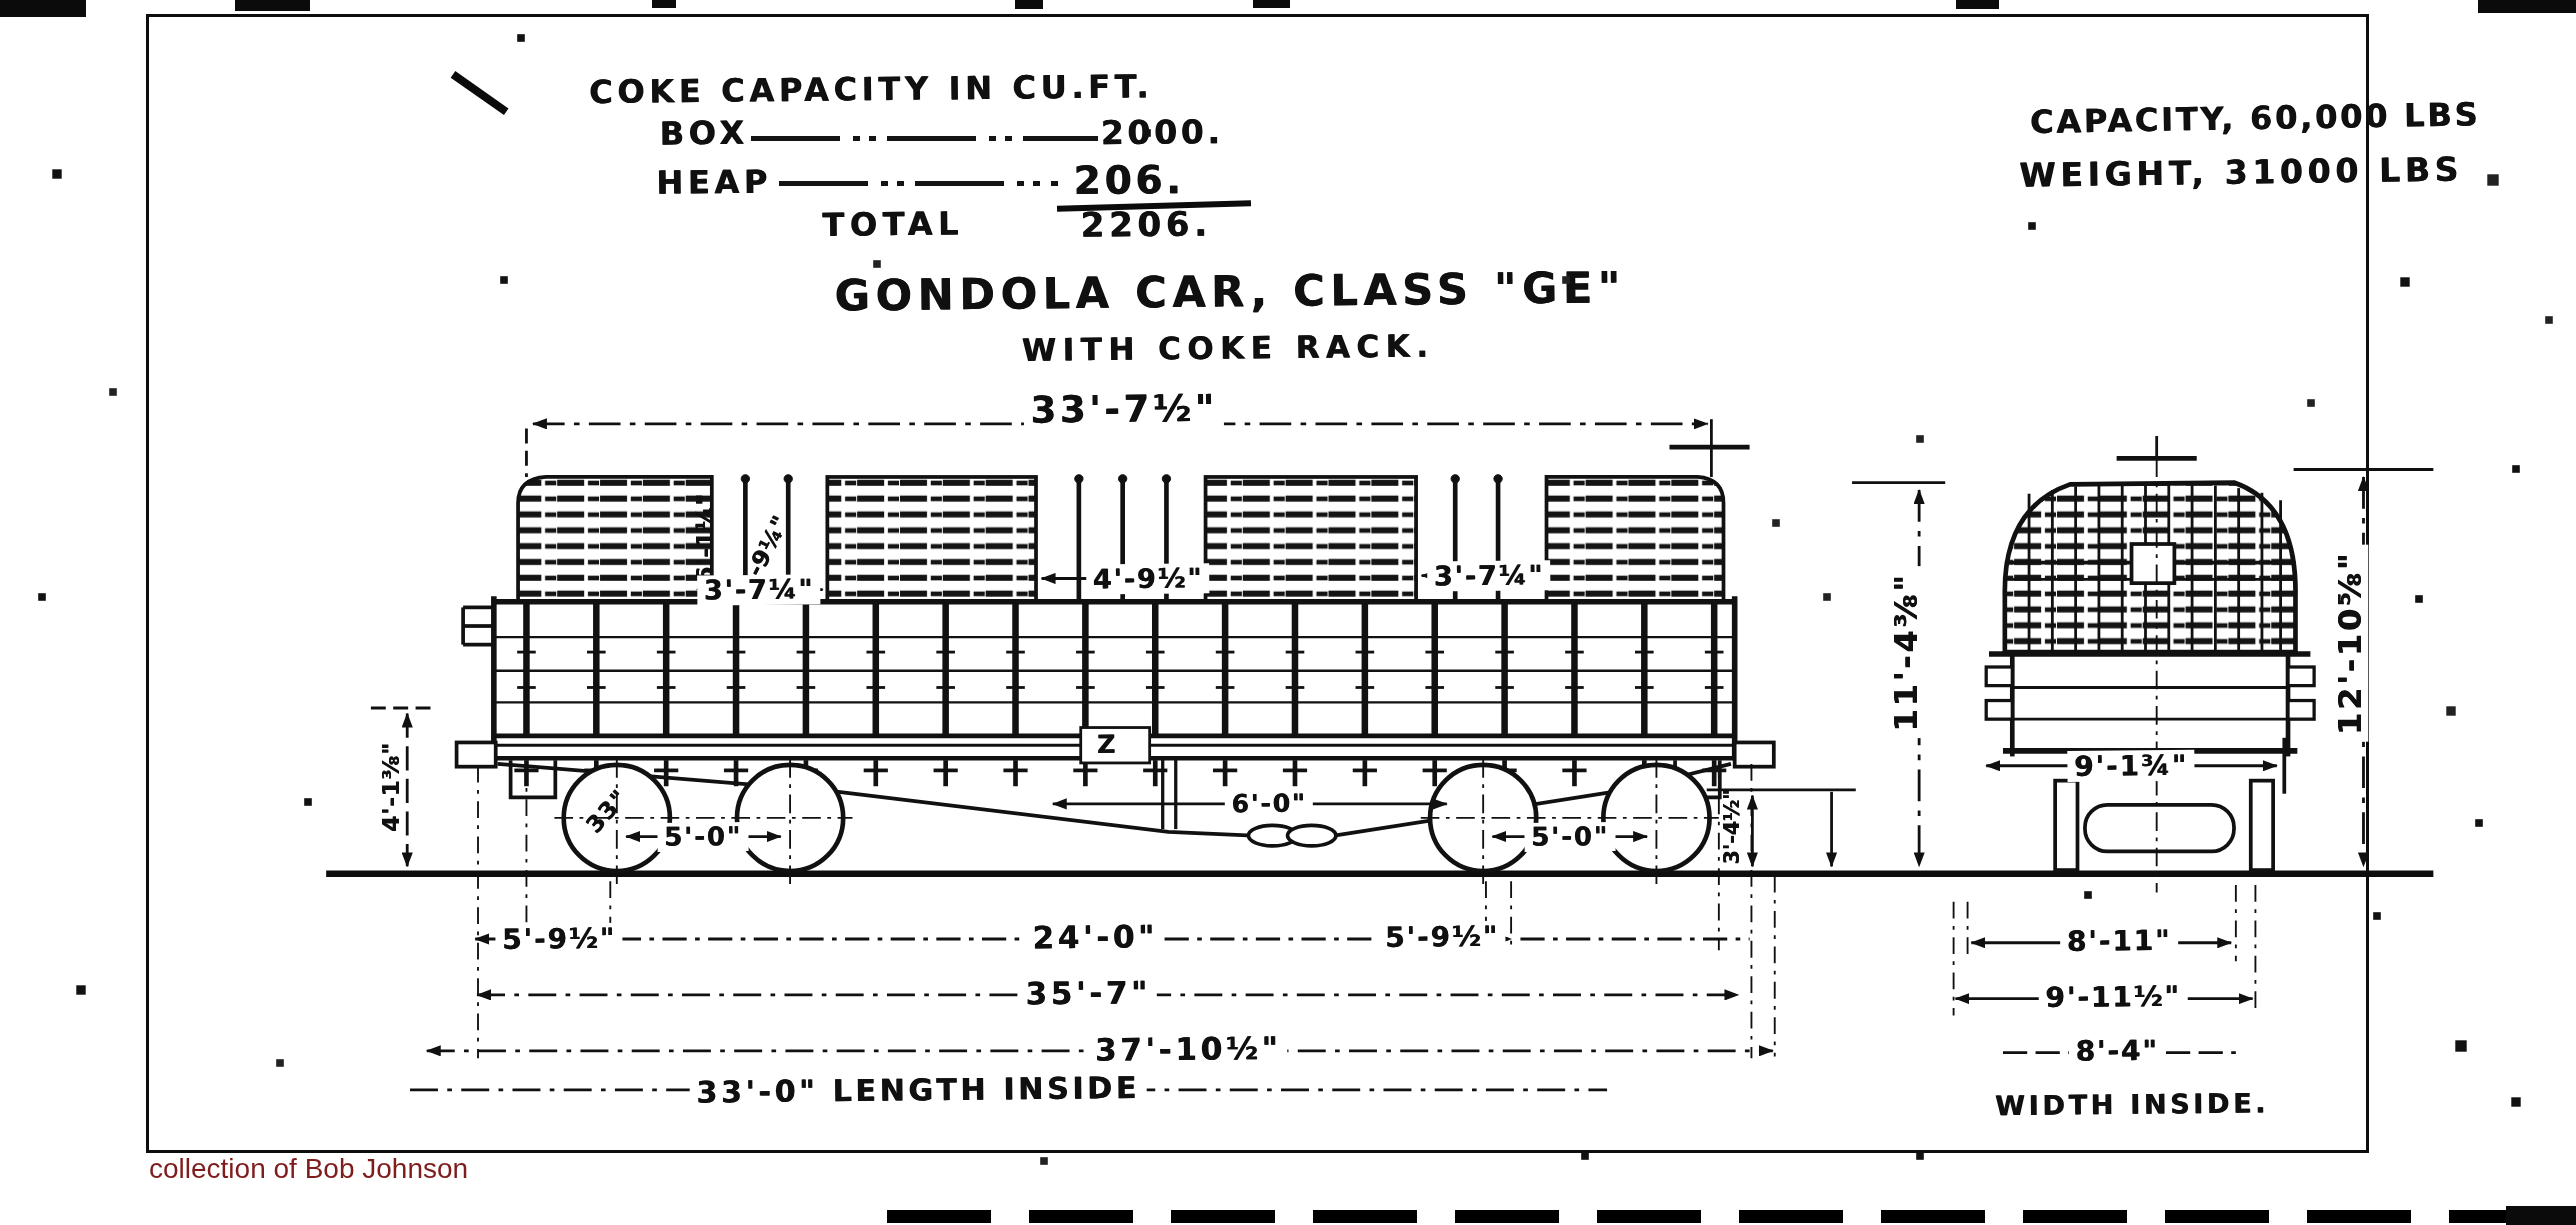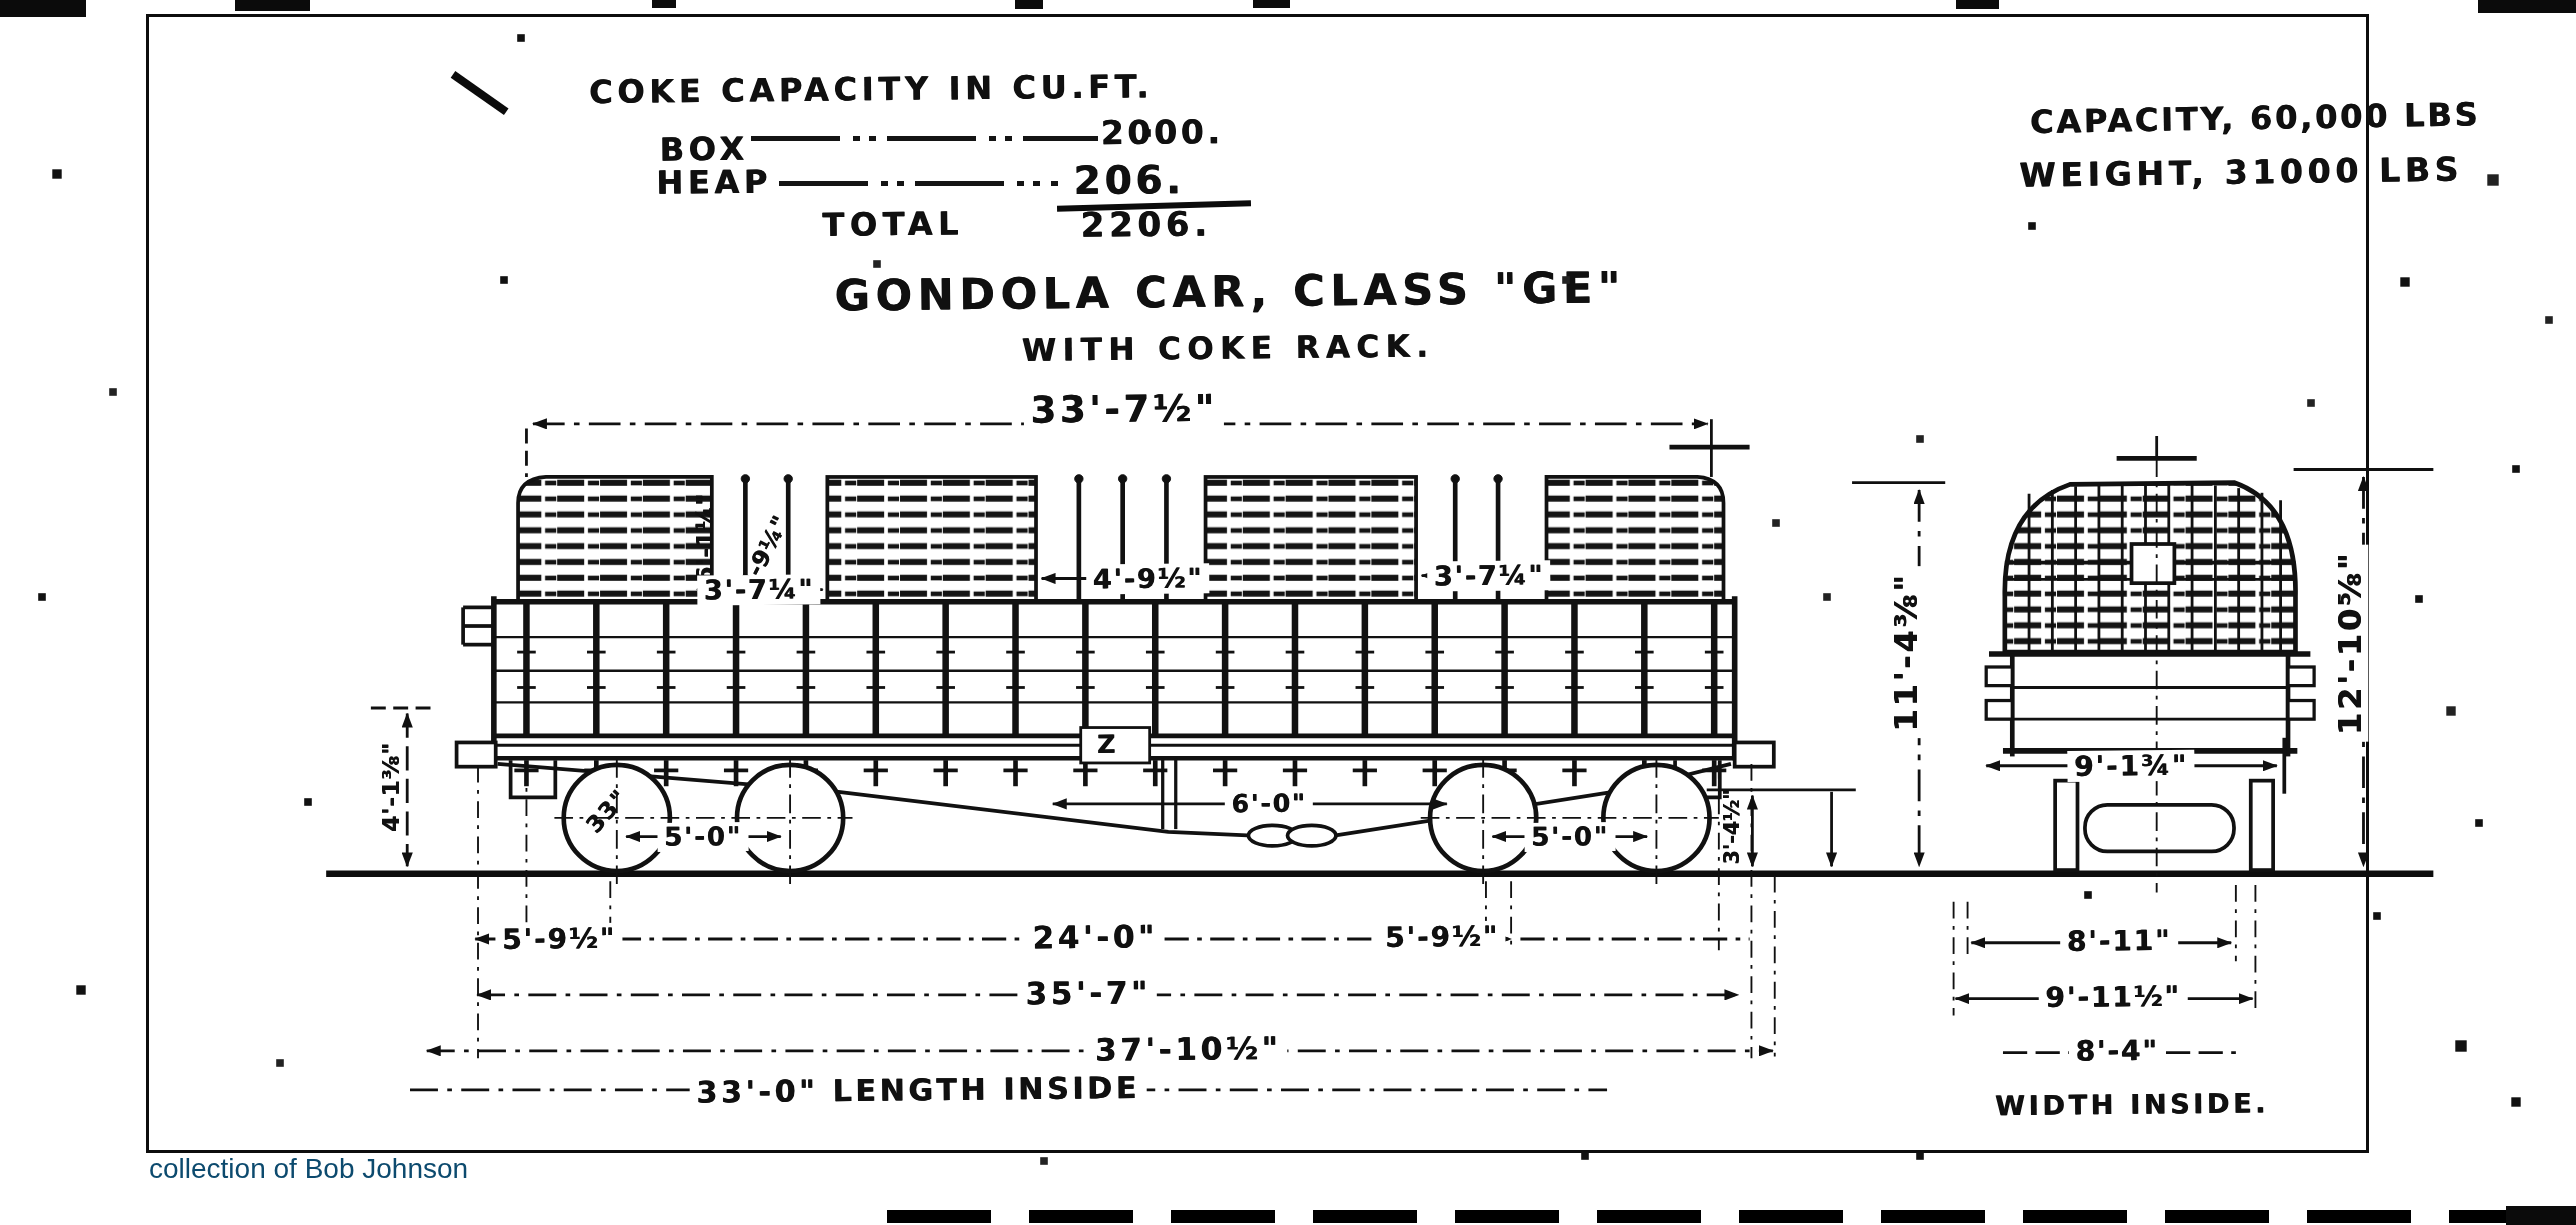--- a/index.html
+++ b/index.html
@@ -9,21 +9,21 @@
   .lbl{position:absolute;transform:translate(-50%,-50%) rotate(-0.6deg);
        font-weight:700;font-size:28px;letter-spacing:1.9px;color:#101010;
        background:#fff;padding:0.9px 6.5px;white-space:nowrap;line-height:1.05;
        text-shadow:0.7px 0 0 currentColor;}
   .vert{transform:translate(-50%,-50%) rotate(-90deg);}
   .nobg{background:transparent;padding:0;}
   .leader{position:absolute;height:4.7px;
        background:repeating-linear-gradient(90deg,#141414 0 89px,transparent 89px 102px,#141414 102px 109px,transparent 109px 118px,#141414 118px 125px,transparent 125px 136px);}
   .bar{position:absolute;background:#0b0b0b;}
   .credit{position:absolute;left:149px;top:1153px;font:400 28px "Liberation Sans",sans-serif;
-       color:#0c4a6e;letter-spacing:0;}
+       color:#7f1d1d;letter-spacing:0;}
   .dashstrip{position:absolute;left:887px;top:1210px;width:1619px;height:13px;
        background:repeating-linear-gradient(90deg,#000 0 104px,transparent 104px 142px);}
   svg{position:absolute;left:0;top:0;}
 </style>
 </head>
 <body>
 
 <div id="sheet">
 
   <div class="frame"></div>
@@ -231,21 +231,21 @@
         <line x1="2112" y1="968" x2="2112" y2="1032"></line>
         <line x1="2097" y1="968" x2="2097" y2="1090"></line>
         <line x1="2400" y1="950" x2="2400" y2="1032"></line>
         <line x1="2421" y1="950" x2="2421" y2="1090"></line>
       </g>
     </g>
   </svg>
 
   <div>
     <div class="lbl nobg" style="left:871px;top:90px;font-size:32px;letter-spacing:4.7px;">COKE CAPACITY IN CU.FT.</div>
-    <div class="lbl nobg" style="left:704px;top:150px;font-size:32px;letter-spacing:4.7px;">BOX</div>
+    <div class="lbl nobg" style="left:704px;top:134px;font-size:32px;letter-spacing:4.7px;">BOX</div>
     <div class="leader" style="left:751px;top:136px;width:347px;"></div>
     <div class="lbl nobg" style="left:1162px;top:133px;font-size:33px;letter-spacing:3.7px;">2000.</div>
     <div class="lbl nobg" style="left:714px;top:183px;font-size:32px;letter-spacing:4.7px;">HEAP</div>
     <div class="leader" style="left:779px;top:181px;width:279px;"></div>
     <div class="lbl nobg" style="left:1129px;top:181px;font-size:39px;letter-spacing:3.7px;">206.</div>
     <div class="bar" style="left:1057px;top:203px;width:194px;height:5.6px;transform:rotate(-1.6deg);"></div>
     <div class="lbl nobg" style="left:893px;top:225px;font-size:32px;letter-spacing:5.6px;">TOTAL</div>
     <div class="lbl nobg" style="left:1146px;top:225px;font-size:34px;letter-spacing:4.7px;">2206.</div>
   </div>
 

